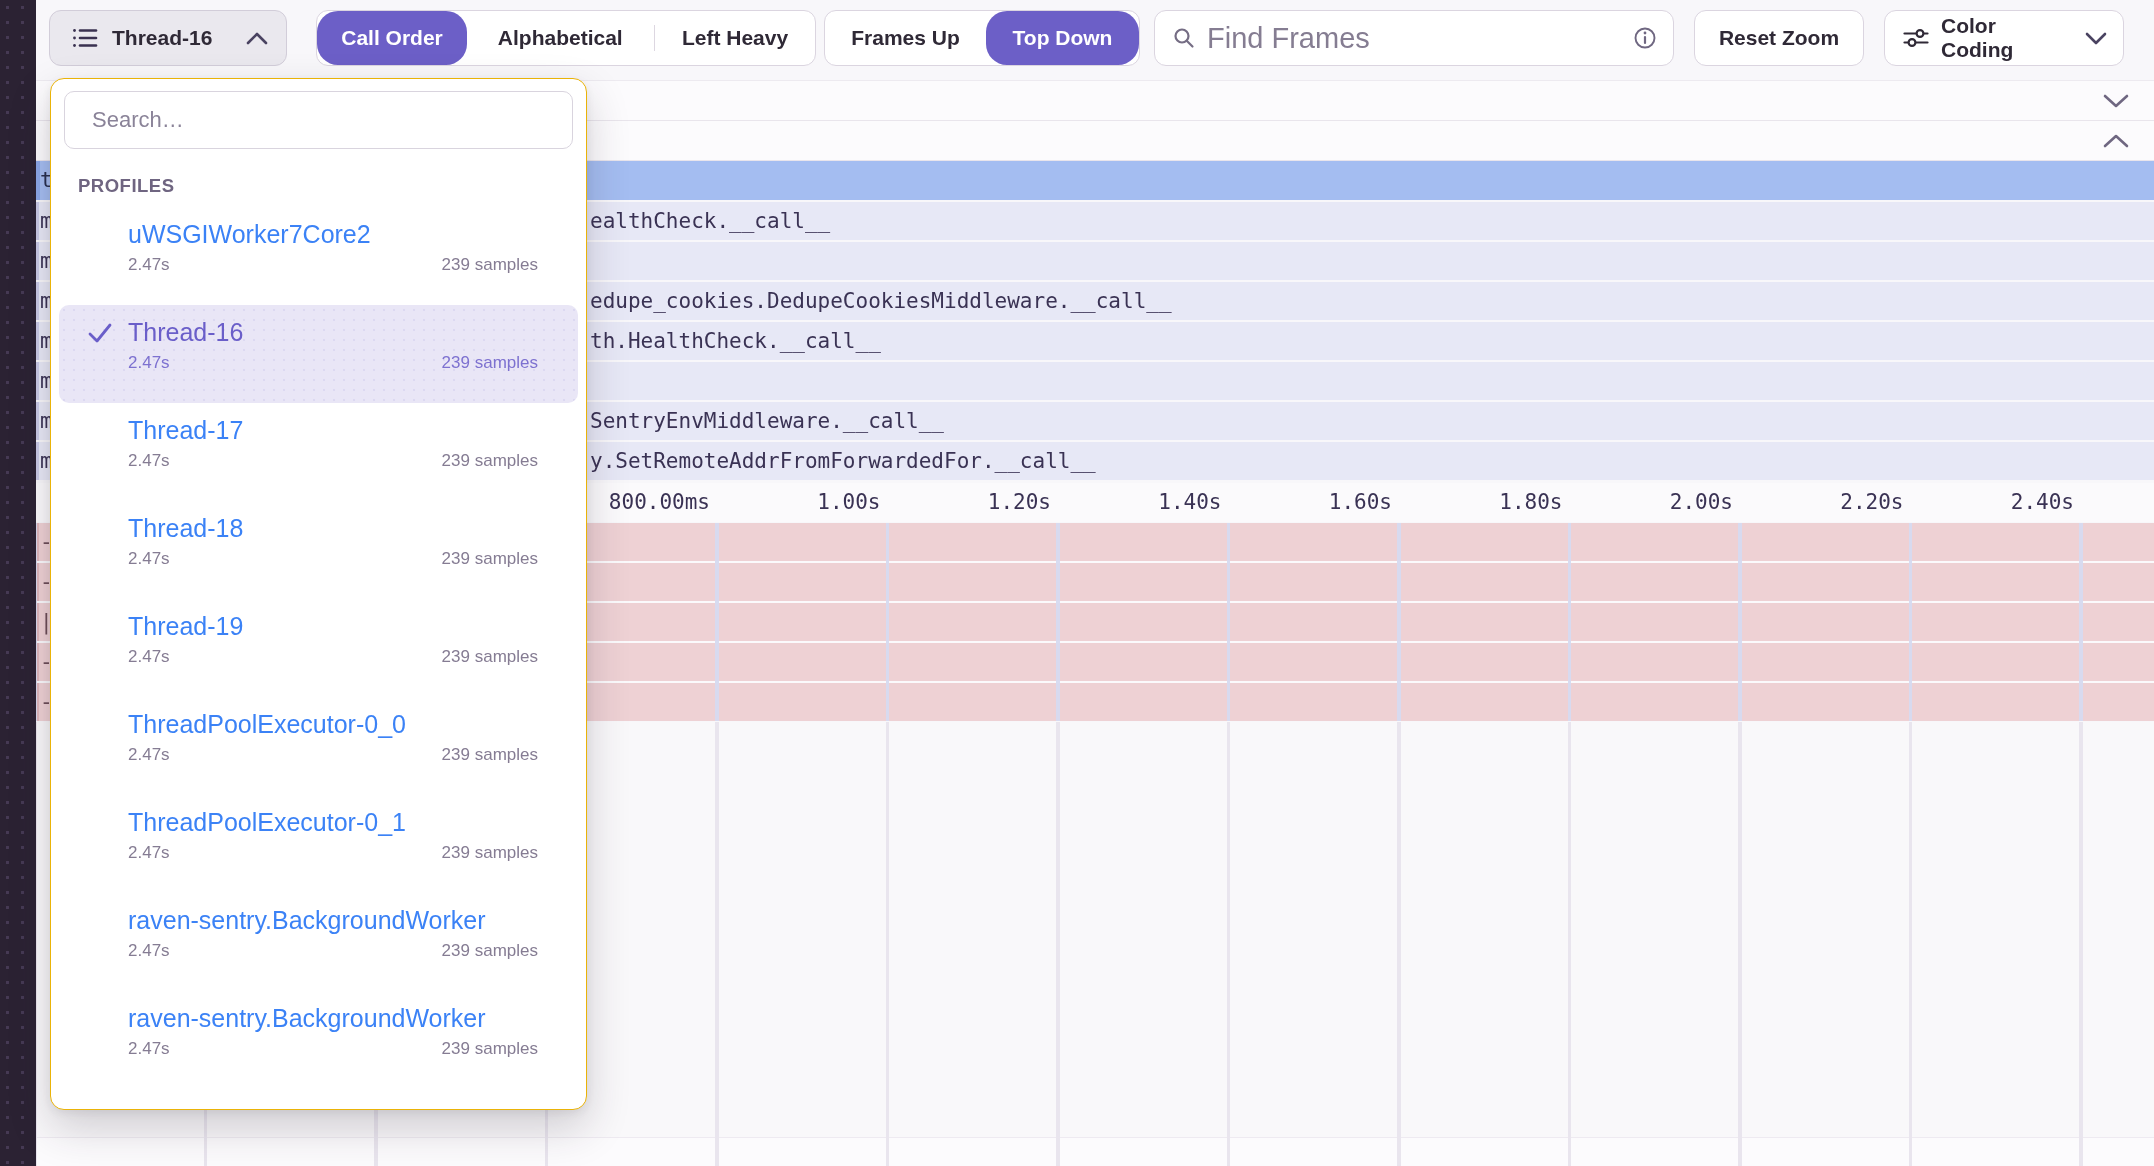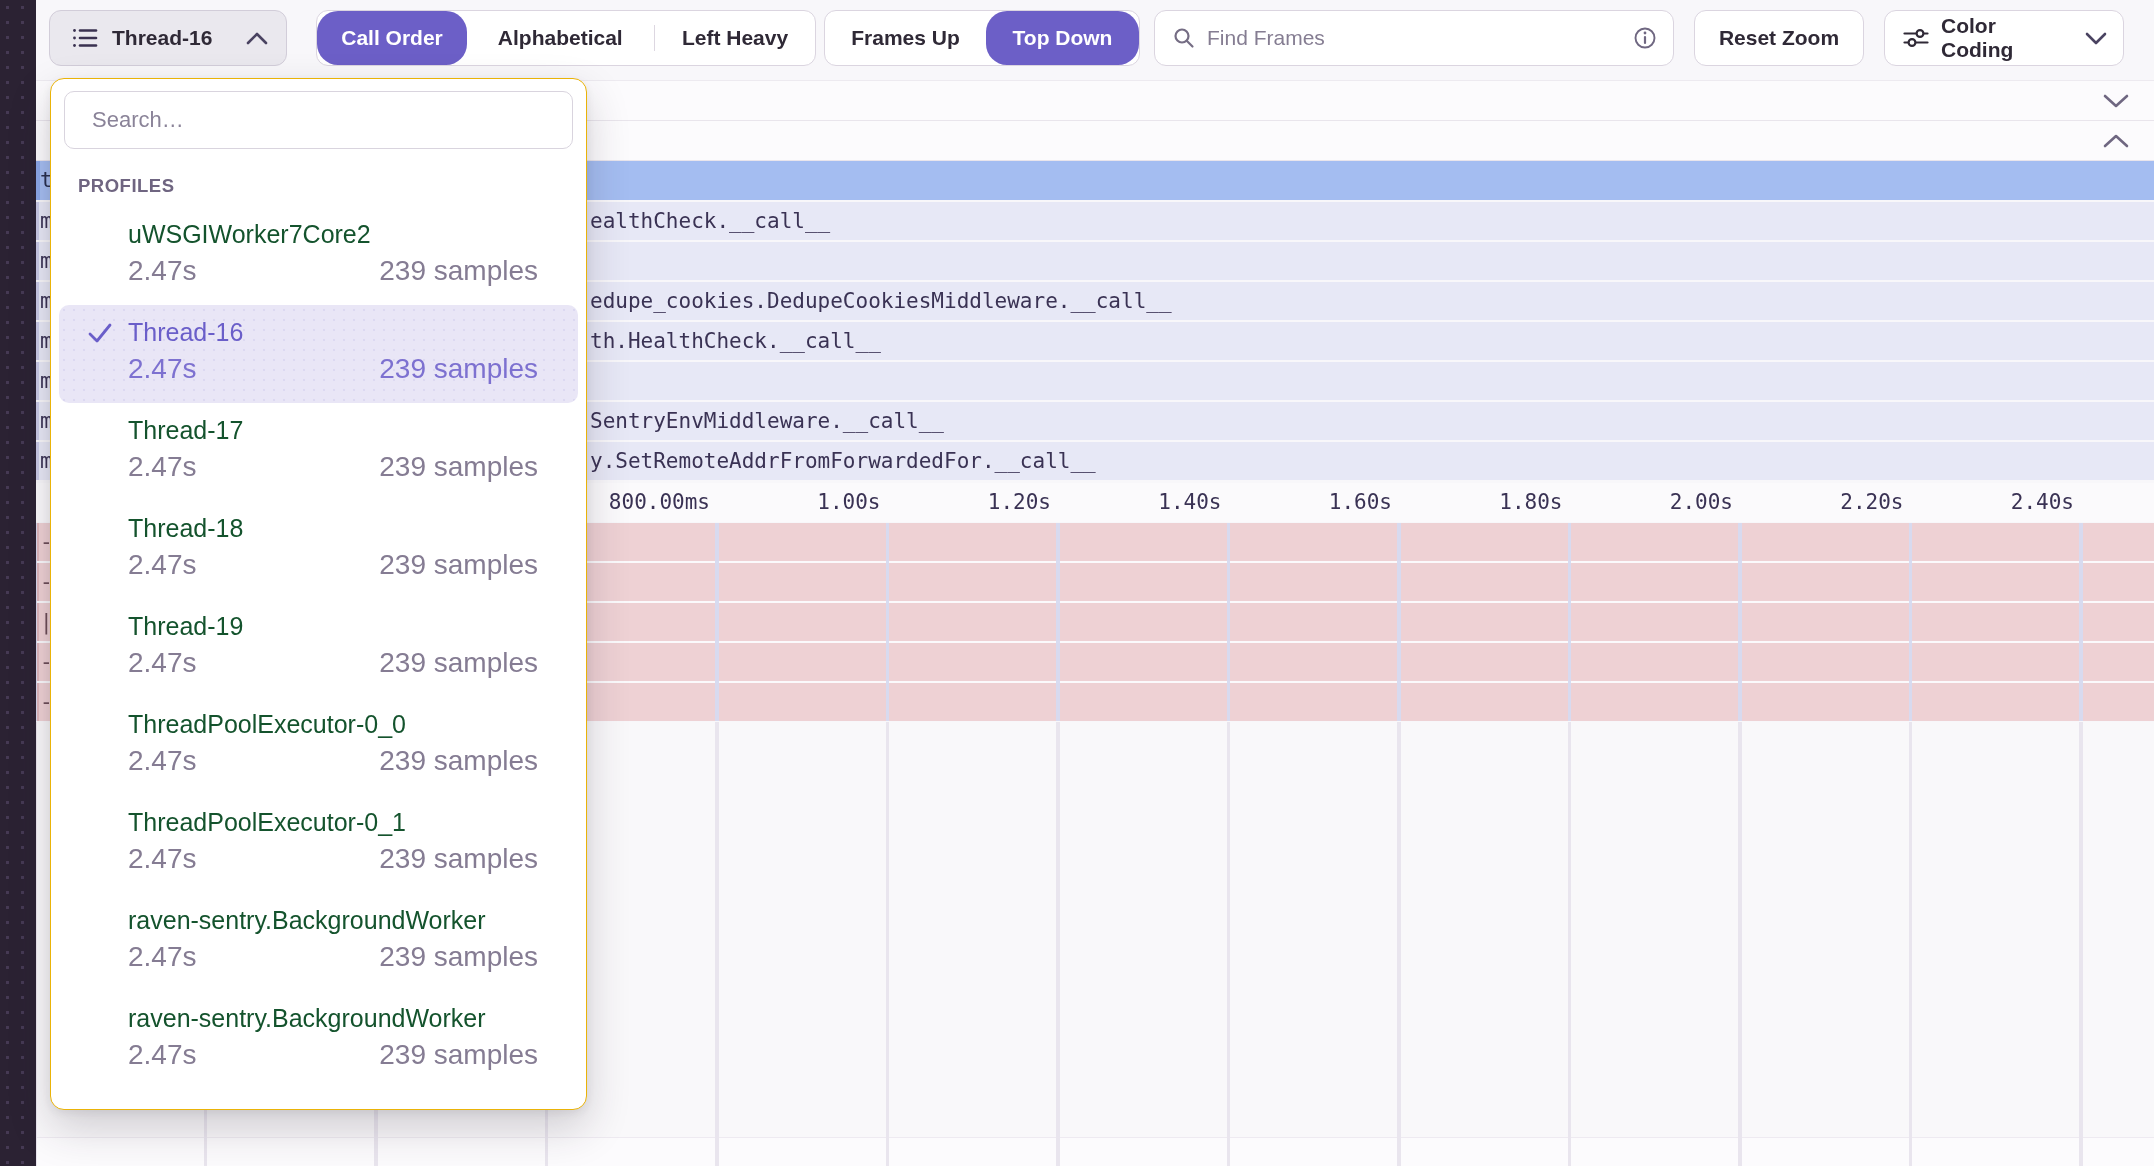--- a/index.html
+++ b/index.html
@@ -22,21 +22,21 @@
     padding:0 18px 0 22px; gap:14px; }
   .btn-thread .lbl { flex:1; }
   .seg { padding:0; overflow:hidden; }
   .seg-sort { left:280px; width:500px; }
   .seg-dir  { left:788px; width:316px; }
   .seg .opt { display:flex; align-items:center; justify-content:center; height:100%; }
   .pill { background:var(--accent); color:#fff; border-radius:21px; }
   .seg-divider { width:1.5px; height:26px; background:#ddd7e1; }
   .find { left:1118px; width:520px; padding:0 16px 0 18px; gap:12px; }
   .find input { flex:1; border:none; outline:none; background:transparent;
-    font-family:"Liberation Sans",sans-serif; font-size:21px; color:#2b2233; min-width:0; }
+    font-family:"Liberation Sans",sans-serif; font-size:29px; color:#2b2233; min-width:0; }
   .find input::placeholder { color:#857d92; font-weight:400; }
   .btn-reset { left:1658px; width:170px; justify-content:center; }
   .btn-color { left:1848px; width:240px; padding:0 16px 0 18px; gap:12px; }
 
   
   .strip { position:absolute; left:0; width:100%; background:#fcfbfd;
     border-bottom:1.5px solid #e9e5ec; }
   .strip1 { top:80px; height:41px; border-top:1px solid #edeaf0; }
   .strip2 { top:121px; height:40px; }
   .strip svg { position:absolute; right:24px; top:50%; transform:translateY(-50%); }
@@ -82,23 +82,23 @@
     font-size:22px; color:#2b2233; outline:none; }
   .dd-search::placeholder { color:#8a8398; }
   .dd-section { position:absolute; left:27px; top:96px; font-size:18.5px; font-weight:700;
     letter-spacing:.5px; color:#6f6581; }
   .dd-list { position:absolute; left:0; top:128px; width:100%; }
   .dd-item { position:relative; margin:0 8px; height:98px; border-radius:10px; }
   .dd-item.selected { background-color:#e9e6f6;
     background-image:radial-gradient(rgba(106,94,201,.10) 1.3px, transparent 1.4px);
     background-size:10px 10px; }
   .dd-name { margin:0 30px 0 69px; padding-top:12px; font-size:25px; line-height:30px;
-    color:#14532d; white-space:nowrap; overflow:hidden; }
+    color:#3b82f6; white-space:nowrap; overflow:hidden; }
   .dd-sub { display:flex; justify-content:space-between; margin:6px 40px 0 69px;
-    font-size:28px; color:#857c93; }
+    font-size:17px; color:#857c93; }
   .dd-item.selected .dd-name { color:#6a5ec9; }
   .dd-item.selected .dd-sub { color:#7d71d0; }
   .dd-check { position:absolute; left:28px; top:16px; display:none; }
   .dd-item.selected .dd-check { display:block; }
 
   svg { display:block; }
 </style>
 </head>
 <body>
 

